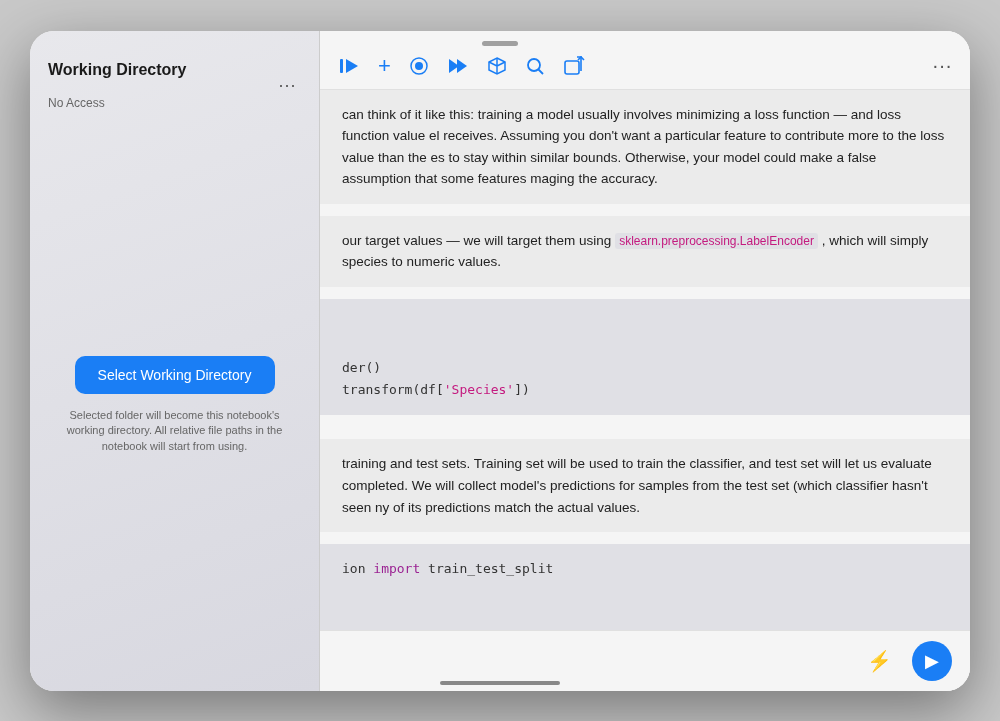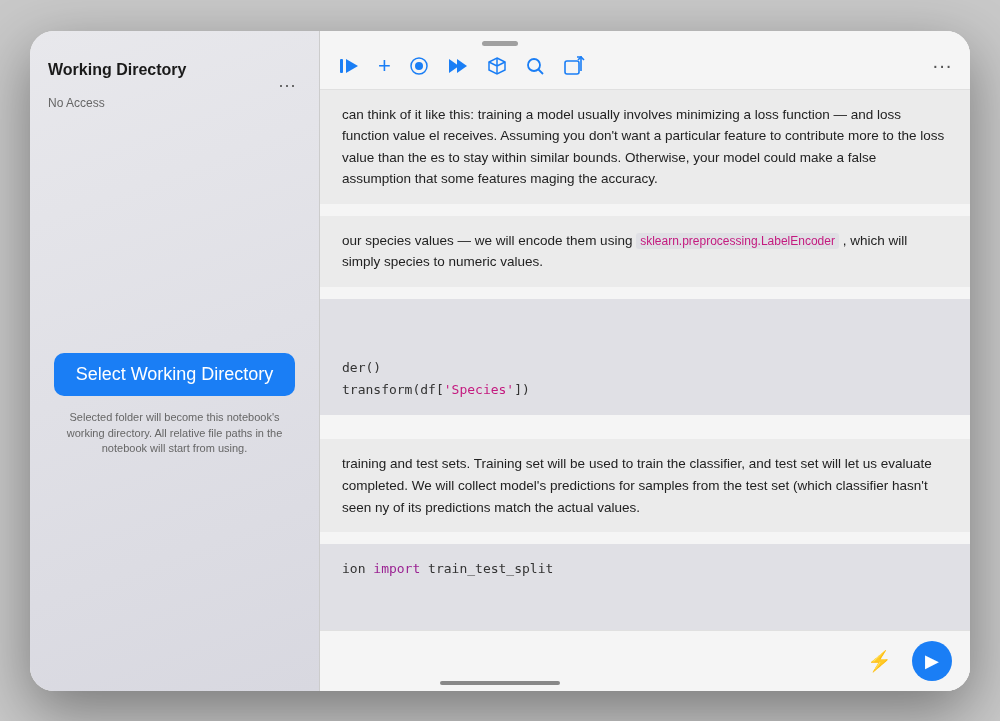--- a/index.html
+++ b/index.html
@@ -87,21 +87,21 @@
       align-items: center;
       justify-content: center;
       padding: 20px;
     }
     .select-dir-btn {
       background: #1a7ef5;
       color: #fff;
       border: none;
       border-radius: 10px;
       padding: 11px 22px;
-      font-size: 18px;
+      font-size: 14px;
       font-weight: 500;
       cursor: pointer;
       margin-bottom: 14px;
       min-width: 200px;
       text-align: center;
     }
     .select-dir-description {
       font-size: 11px;
       color: #666;
       text-align: center;
@@ -299,21 +299,21 @@
 
       <div class="notebook-content">
 
         <div class="text-block">
           <span>can think of it like this: training a model usually involves minimizing a loss function — and loss function value el receives. Assuming you don't want a particular feature to contribute more to the loss value than the es to stay within similar bounds. Otherwise, your model could make a false assumption that some features maging the accuracy.</span>
         </div>
 
         <div class="separator"></div>
 
         <div class="text-block">
-          <span> our species values — we will encode them using </span><code class="code-inline">sklearn.preprocessing.LabelEncoder</code><span> , which will simply species to numeric values.</span>
+          <span> our target values — we will target them using </span><code class="code-inline">sklearn.preprocessing.LabelEncoder</code><span> , which will simply species to numeric values.</span>
         </div>
 
         <div class="separator"></div>
 
         <div class="code-block">
           <br>
           <br>
           <span>der()</span><br>
           <span>transform(df[<span class="str">'Species'</span>])</span>
         </div>

